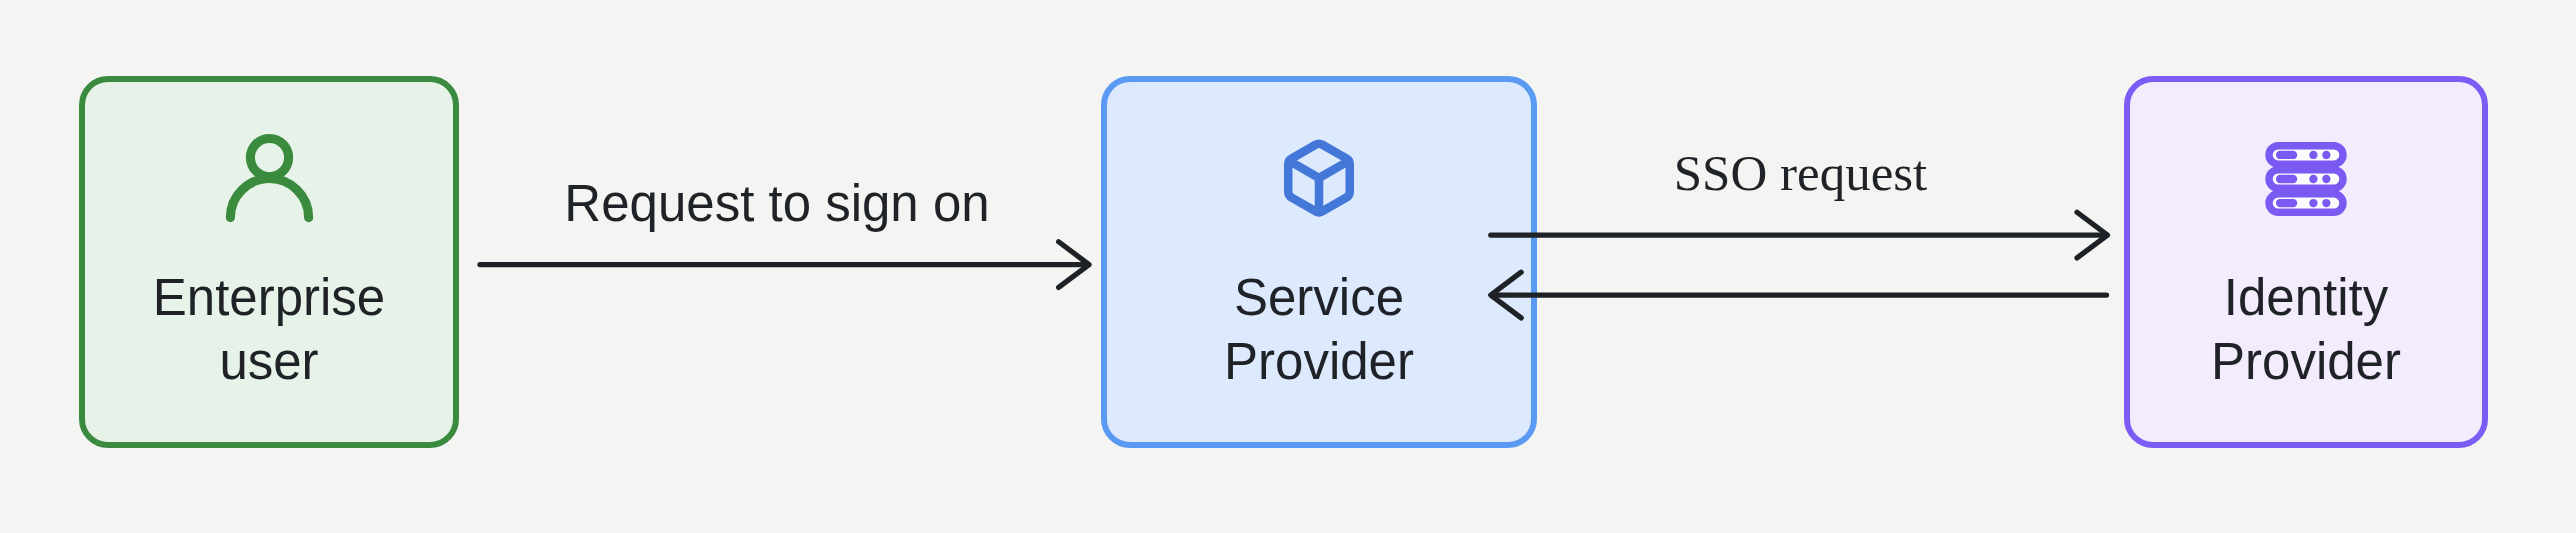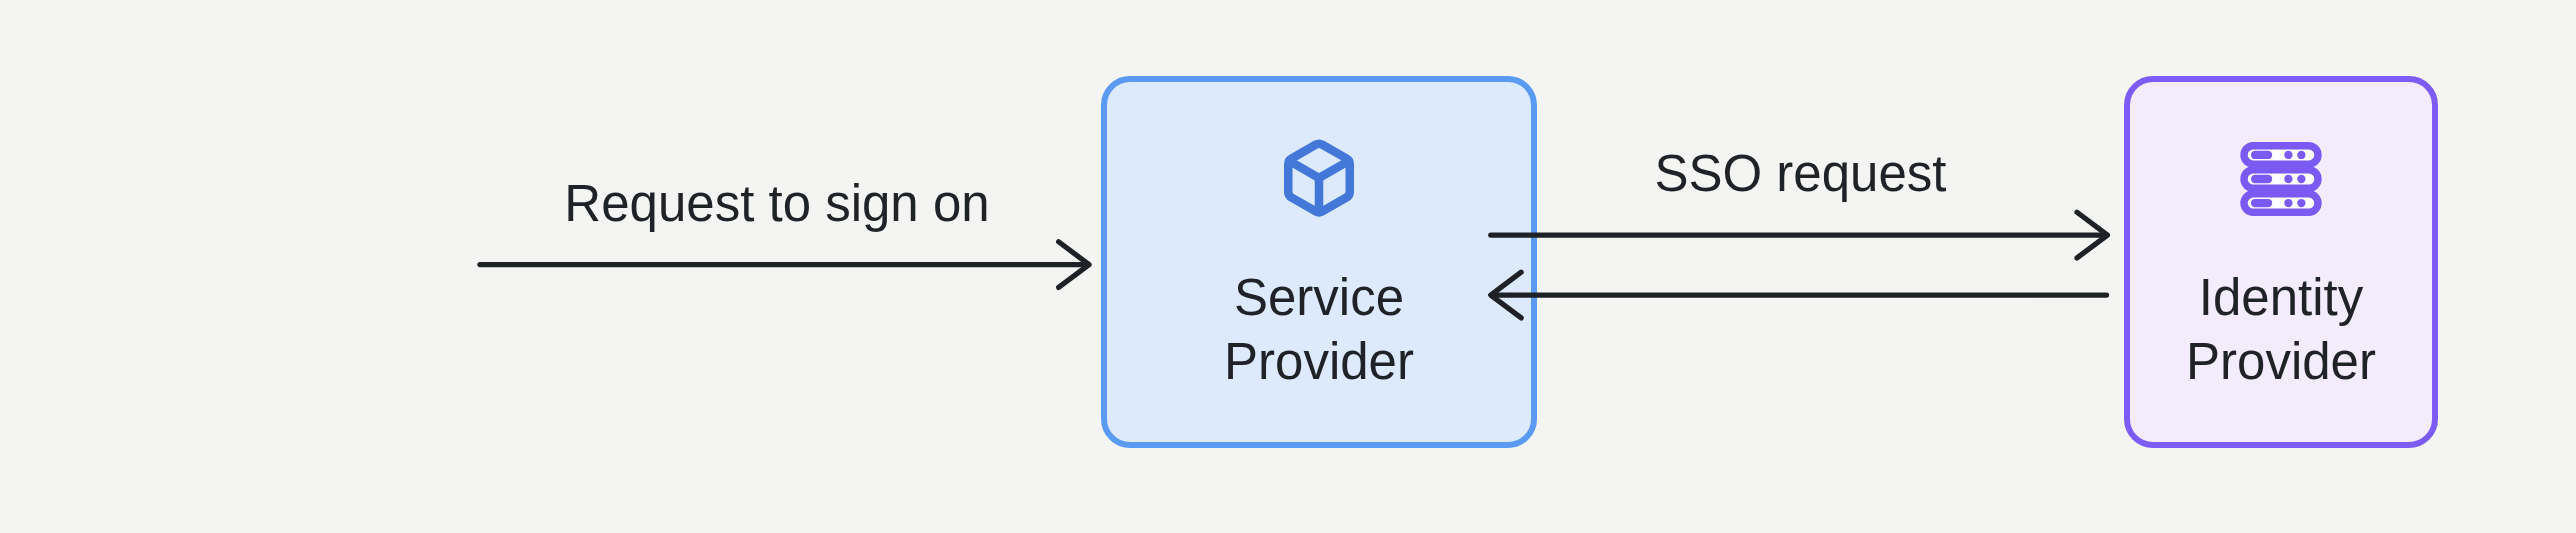--- a/index.html
+++ b/index.html
@@ -12,21 +12,21 @@
   .canvas{position:relative;width:2576px;height:533px;background:#f4f5f3;}
 
   
   .node{
     position:absolute;top:76px;height:372px;
     border:6.7px solid #000;border-radius:29px;
     box-sizing:border-box;
   }
   .node-green {left:79px;  width:380px; border-color:#3a8a40; background:#e7f3e8;}
   .node-blue  {left:1101px;width:436px; border-color:#5b9af2; background:#ddeafd;}
-  .node-purple{left:2124px;width:314px; border-color:#7d5cf6; background:#f2ecfc;}
+  .node-purple{left:2124px;width:364px; border-color:#7d5cf6; background:#f2ecfc;}
 
   .node-icon{
     position:absolute;left:0;right:0;
     display:flex;justify-content:center;
   }
   .node-green  .node-icon{top:51px;}
   .node-blue   .node-icon{top:55px;}
   .node-purple .node-icon{top:60px;}
 
   .node-label{
@@ -42,28 +42,40 @@
   .edges-svg{position:absolute;left:0;top:0;width:2576px;height:533px;}
 
   .edge-label{
     position:absolute;
     text-align:center;
     font-size:51px;line-height:53px;font-weight:500;
     color:#1f2226;
     white-space:nowrap;
   }
   .edge-label-1{left:472px; width:610px; top:177px;}
-  .edge-label-2{left:1491px;width:619px; top:147px;}
+  .edge-label-2{left:1491px;width:619px; top:147px;font-family:Liberation Serif, serif;}
   .edge-label-3{left:1491px;width:619px; top:339px;}
 </style>
 </head>
 <body>
 
 <div class="canvas">
 
+  <div class="node node-green">
+    <div class="node-icon">
+      <svg width="91" height="91" viewBox="0 0 100 100" fill="none" stroke-linecap="round" stroke-linejoin="round" stroke-width="10" stroke="#3a8b3e">
+        <circle cx="50" cy="27" r="21"></circle>
+        <path d="M7 93 A 43 43 0 0 1 93 93"></path>
+      </svg>
+    </div>
+    <div class="node-label">
+      <span>Enterprise</span>
+      <span>user</span>
+    </div>
+  </div>
 
   <div class="node node-blue">
     <div class="node-icon">
       <svg width="82" height="82" viewBox="0 0 24 24" fill="none" stroke-linecap="round" stroke-linejoin="round" stroke-width="2.5" stroke="#4478d8">
         <path d="M21 8a2 2 0 0 0-1-1.73l-7-4a2 2 0 0 0-2 0l-7 4A2 2 0 0 0 3 8v8a2 2 0 0 0 1 1.73l7 4a2 2 0 0 0 2 0l7-4A2 2 0 0 0 21 16Z"></path>
         <path d="m3.3 7 8.7 5 8.7-5"></path>
         <path d="M12 22V12"></path>
       </svg>
     </div>
     <div class="node-label">

